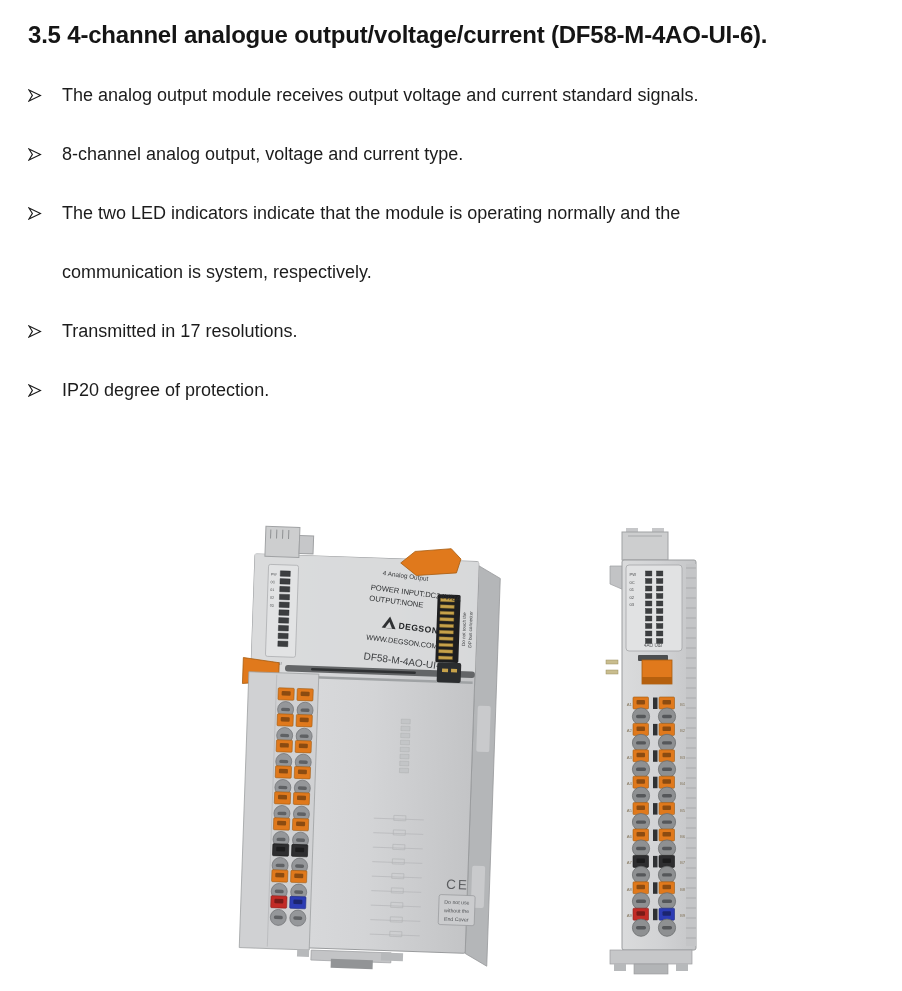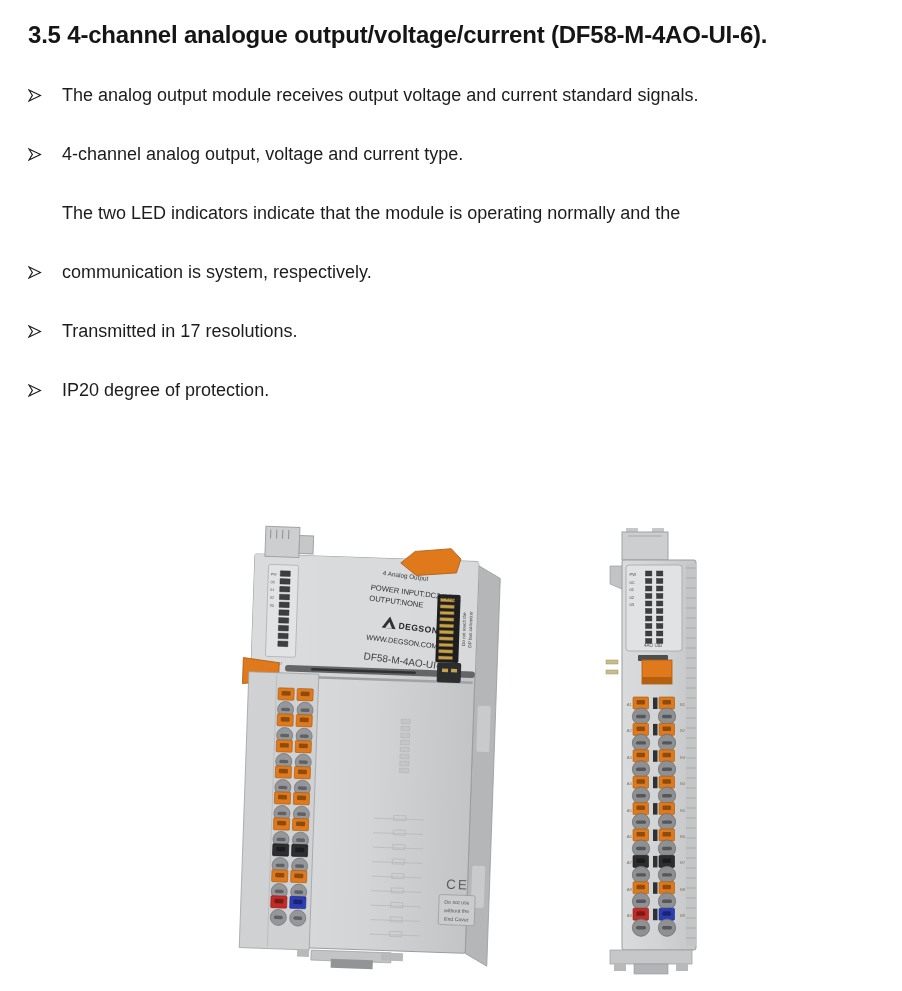--- a/index.html
+++ b/index.html
@@ -3,21 +3,21 @@
 <meta charset="utf-8">
 <style>
   html,body{margin:0;padding:0;background:#ffffff;}
   body{width:902px;height:991px;overflow:hidden;
        font-family:"Liberation Sans",sans-serif;color:#1a1a1a;}
   .page{position:relative;width:902px;height:808px;box-sizing:border-box;
         padding:20px 28px;background:#ffffff;}
   h1.heading{font-size:24px;line-height:30px;margin:0;font-weight:700;
              letter-spacing:-0.2px;color:#151515;}
   .bullets{margin-top:16px;}
-  .bullet{display:flex;align-items:flex-end;}
+  .bullet{display:flex;align-items:flex-start;}
   .glyph{width:34px;height:59px;display:flex;align-items:center;flex:0 0 34px;}
   .btext{flex:1;}
   .bline{height:59px;display:flex;align-items:center;font-size:18px;color:#1c1c1c;}
   .figure{position:absolute;left:0;top:520px;width:902px;height:471px;}
   svg.mod-left{position:absolute;left:230px;top:6px;transform:rotate(2deg);
                transform-origin:50% 50%;}
   svg.mod-right{position:absolute;left:596px;top:8px;}
   svg text{font-family:"Liberation Sans",sans-serif;}
 </style>
 </head>
@@ -40,21 +40,21 @@
         </div>
     </div>
 
     <div class="bullet">
       <div class="glyph">
         <svg width="14" height="13" viewBox="0 0 14 13">
             <path d="M1,1 L12.5,6.4 L1,12 L4.4,6.4 Z" fill="#ffffff" stroke="#1a1a1a" stroke-width="1.1" stroke-linejoin="miter"></path>
           </svg>
       </div>
       <div class="btext">
-          <div class="bline">4-channel analog output, voltage and current type.</div>
+          <div class="bline">8-channel analog output, voltage and current type.</div>
         </div>
     </div>
 
     <div class="bullet">
       <div class="glyph">
         <svg width="14" height="13" viewBox="0 0 14 13">
             <path d="M1,1 L12.5,6.4 L1,12 L4.4,6.4 Z" fill="#ffffff" stroke="#1a1a1a" stroke-width="1.1" stroke-linejoin="miter"></path>
           </svg>
       </div>
       <div class="btext">

